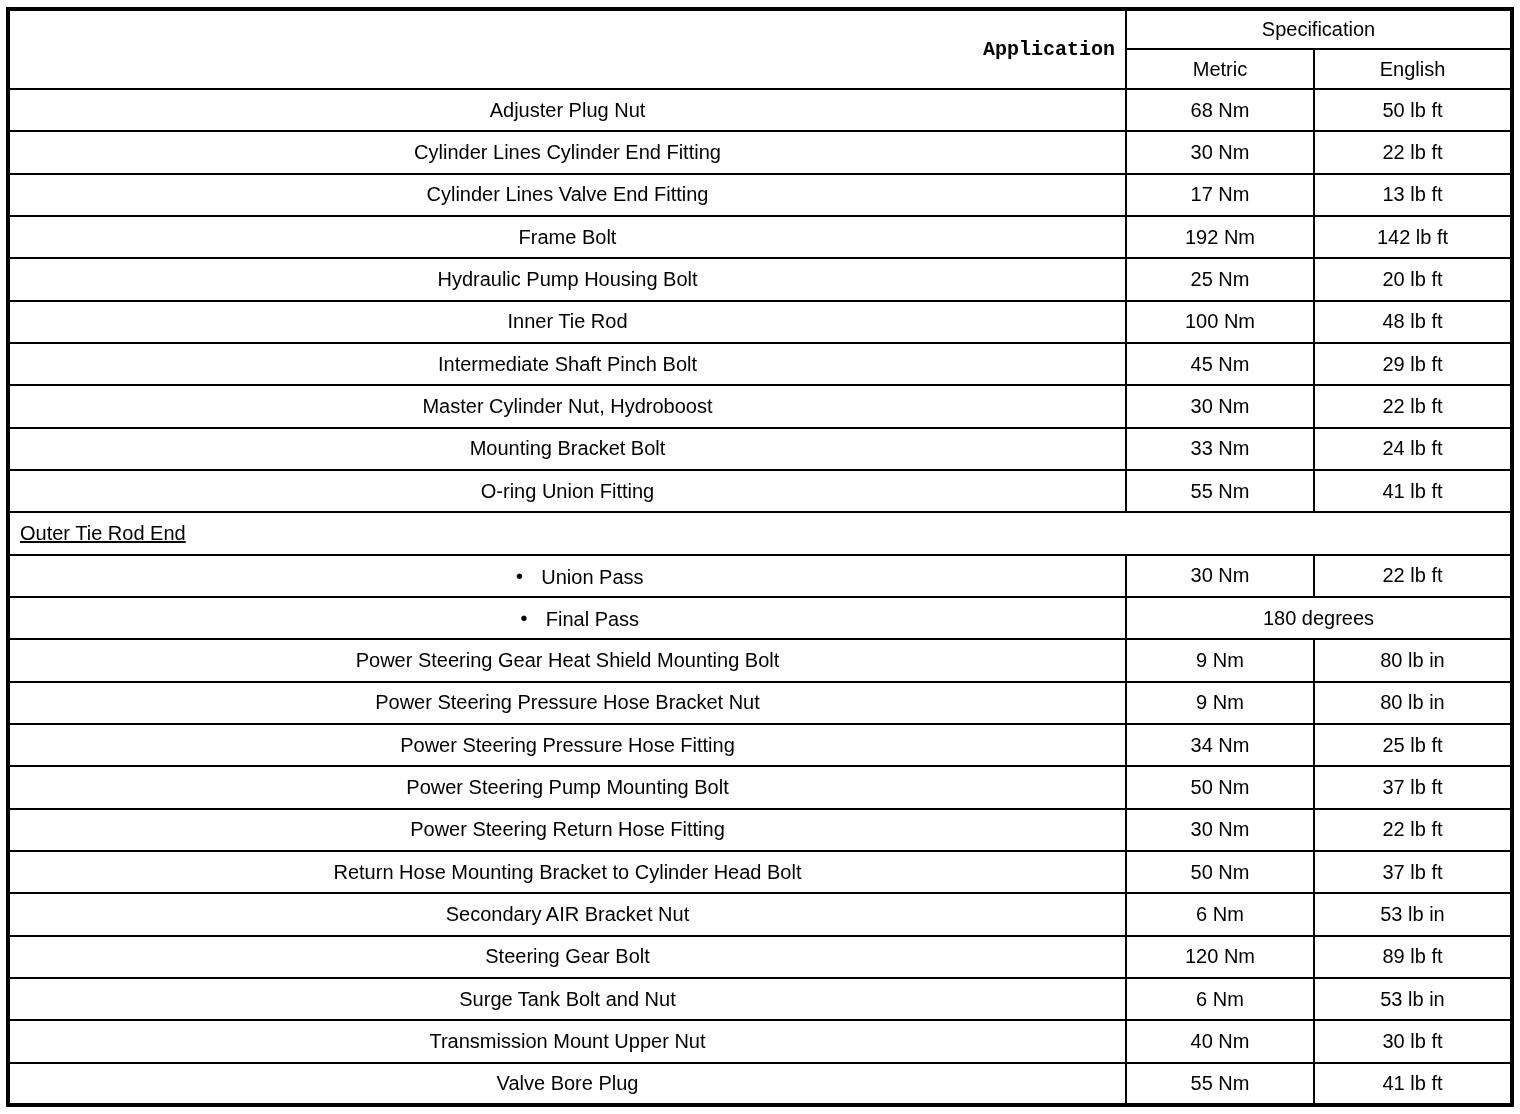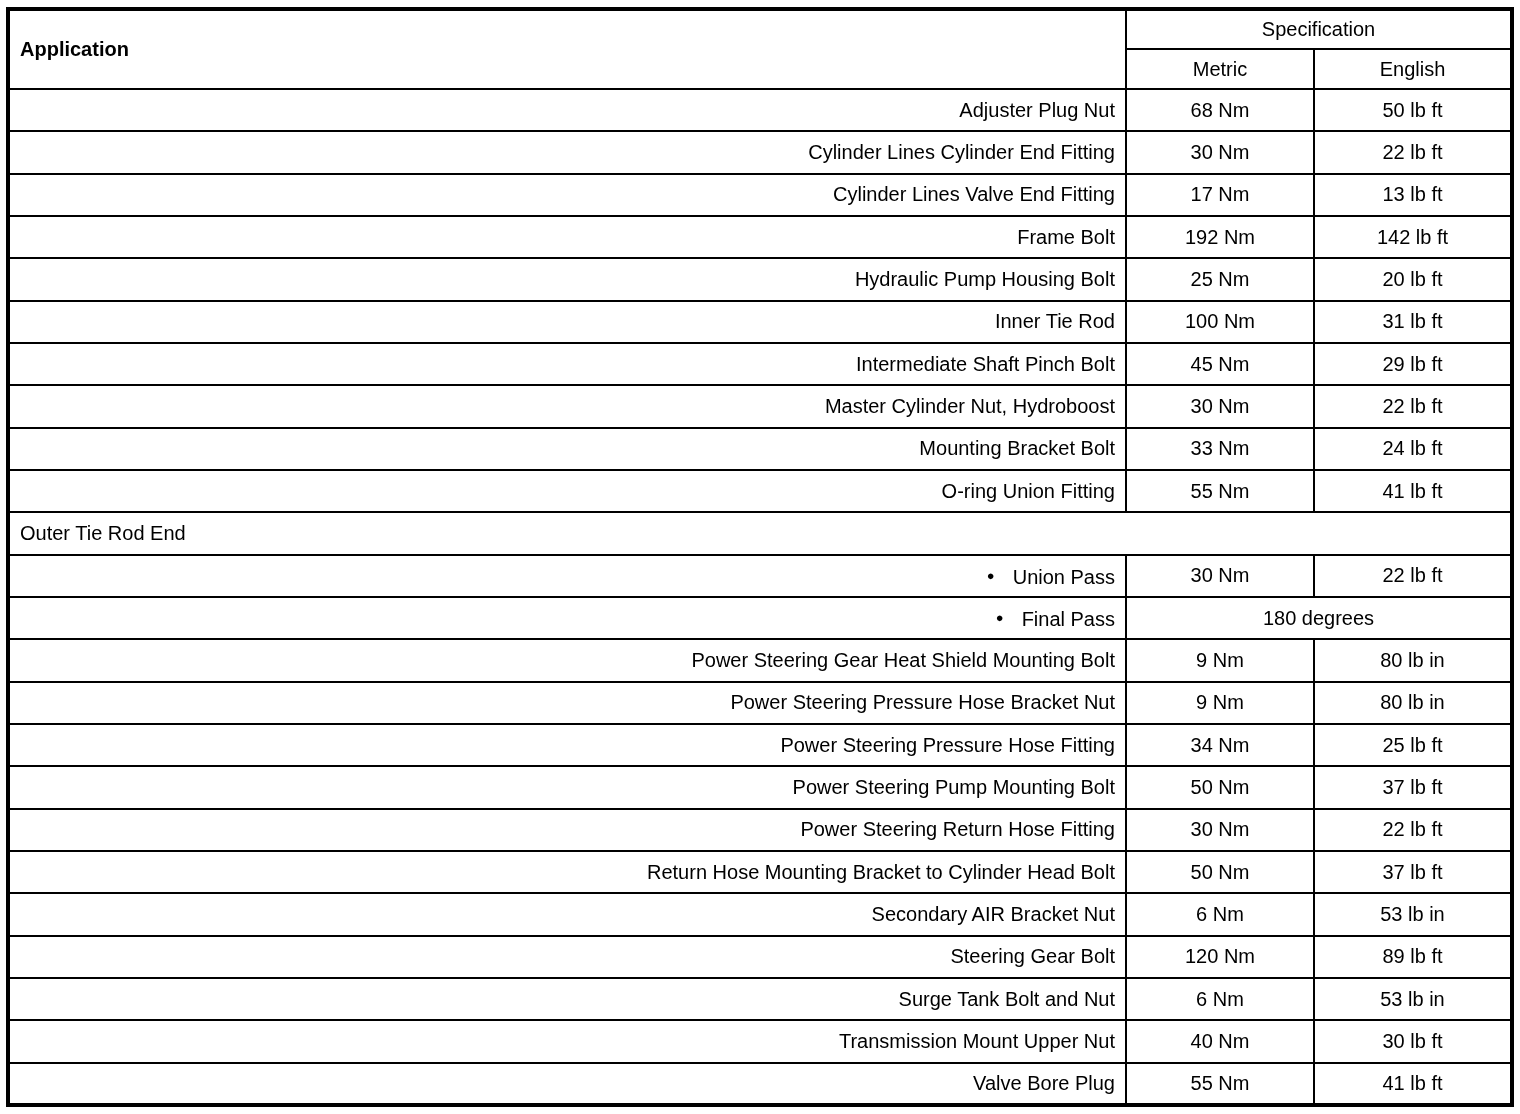--- a/index.html
+++ b/index.html
@@ -32,41 +32,43 @@
     padding: 2px 10px;
     font-size: 20px;
     line-height: 1.15;
     overflow: hidden;
     white-space: nowrap;
     box-sizing: border-box;
     height: 40px;
   }
   th.app-header {
     font-weight: bold;
-    text-align: left;
+    text-align: right;
     font-size: 21px;
     vertical-align: middle;
+    font-family: Liberation Mono, monospace;
   }
   th.spec-header, th.unit-header {
     font-weight: normal;
     text-align: center;
     font-size: 21px;
     vertical-align: middle;
   }
   td.app-cell {
-    text-align: right;
+    text-align: center;
     vertical-align: middle;
   }
   td.val-cell {
     text-align: center;
     vertical-align: middle;
   }
   td.full-span-cell {
     text-align: left;
     vertical-align: middle;
+    text-decoration: underline;
   }
   td.spec-span-cell {
     text-align: center;
     vertical-align: middle;
   }
   .bullet-wrap {
     display: inline-flex;
     align-items: center;
     padding-left: 24px;
   }
@@ -119,21 +121,21 @@
           <td class="val-cell">142 lb ft</td>
         </tr>
         <tr>
           <td class="app-cell">Hydraulic Pump Housing Bolt</td>
           <td class="val-cell">25 Nm</td>
           <td class="val-cell">20 lb ft</td>
         </tr>
         <tr>
           <td class="app-cell">Inner Tie Rod</td>
           <td class="val-cell">100 Nm</td>
-          <td class="val-cell">31 lb ft</td>
+          <td class="val-cell">48 lb ft</td>
         </tr>
         <tr>
           <td class="app-cell">Intermediate Shaft Pinch Bolt</td>
           <td class="val-cell">45 Nm</td>
           <td class="val-cell">29 lb ft</td>
         </tr>
         <tr>
           <td class="app-cell">Master Cylinder Nut, Hydroboost</td>
           <td class="val-cell">30 Nm</td>
           <td class="val-cell">22 lb ft</td>

